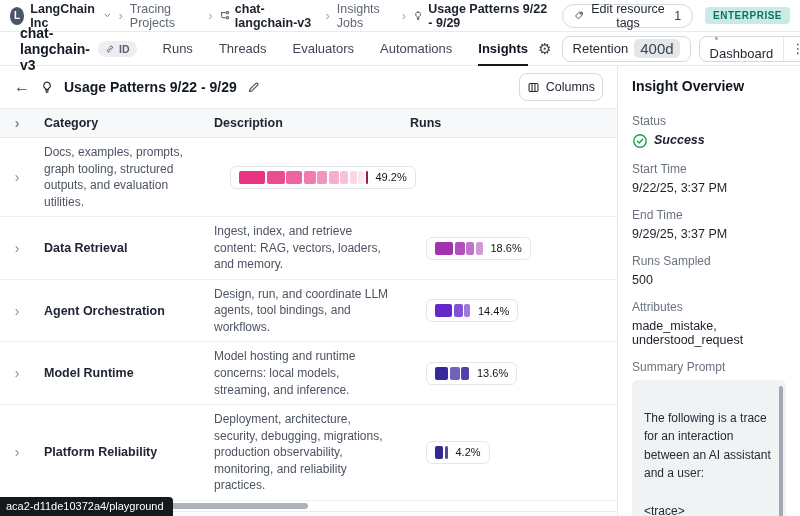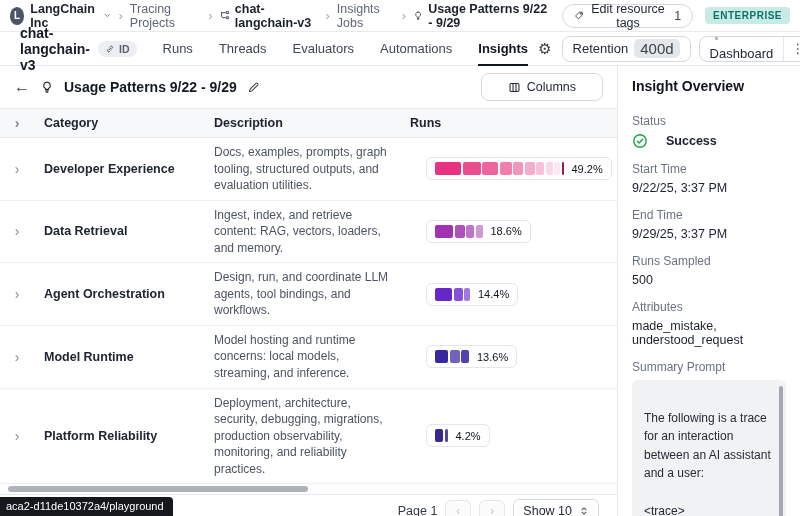--- a/index.html
+++ b/index.html
@@ -45,21 +45,21 @@
   .gear { color:#3d434c; font-size:15px; line-height:1; padding:0 2px; }
 
   
   .content-row { flex:1; display:flex; min-height:0; }
   main { width:618px; flex:0 0 618px; border-right:1px solid #e5e7eb; display:flex; flex-direction:column; min-height:0; }
 
   .insight-titlebar { height:42px; flex:0 0 42px; display:flex; align-items:center; gap:10px; padding:0 14px; }
   .back-arrow { font-size:16px; color:#3d434c; }
   .insight-title { font-size:14px; font-weight:700; color:#141a24; }
   .pencil { color:#3d434c; }
-  .columns-btn { margin-left:auto; display:flex; align-items:center; gap:6px; height:28px; padding:0 26px;
+  .columns-btn { margin-left:auto; display:flex; align-items:center; gap:6px; height:28px; padding:0 7px;
     border:1px solid #d6d9de; border-radius:8px; background:#fff; font-size:12.5px; color:#232a35; }
 
   
   .thead { height:30px; flex:0 0 30px; display:grid; grid-template-columns:44px 170px 196px 1fr;
     align-items:center; background:#f7f8f9; border-top:1px solid #e8eaed; border-bottom:1px solid #e8eaed;
     font-size:12.5px; font-weight:700; color:#1c2330; }
   .trow { display:grid; grid-template-columns:44px 170px 196px 1fr; align-items:center;
     border-bottom:1px solid #eef0f3; background:#fff; }
   .trow:nth-child(1) { min-height:55px; }
   .trow:nth-child(2), .trow:nth-child(3), .trow:nth-child(4) { min-height:50px; }
@@ -86,21 +86,21 @@
   .nav-btn { width:26px; height:22px; border:1px solid #e3e6ea; border-radius:6px; background:#fbfbfc;
     color:#c2c7cf; font-size:12px; display:flex; align-items:center; justify-content:center; }
   .show-select { display:flex; align-items:center; gap:7px; height:24px; padding:0 9px;
     border:1px solid #d6d9de; border-radius:6px; background:#fff; font-size:12.5px; color:#232a35; }
 
   
   aside { flex:1; padding:12px 14px 0 14px; overflow:hidden; position:relative; }
   .panel-title { font-size:14px; font-weight:700; color:#10151f; margin-bottom:20px; }
   .field-label { font-size:12px; color:#6a7280; margin-top:13px; }
   .field-value { font-size:12.5px; color:#1b212c; margin-top:5px; }
-  .status-value { display:flex; align-items:center; gap:18px; font-weight:600; }
+  .status-value { display:flex; gap:6px; font-weight:600;font-style:italic; }
   .prompt-block { margin-top:6px; background:#f1f2f4; border-radius:6px; padding:10px 14px 10px 12px;
     font-size:12px; color:#252b36; line-height:1.55; white-space:pre-line; height:230px; position:relative; }
   .prompt-scrollbar { position:absolute; top:6px; right:3px; width:4px; height:145px; border-radius:2px; background:#a2a8b1; }
 
   
   .link-tooltip { position:absolute; left:0; bottom:0; background:var(--tooltip-bg); color:#fff;
     font-size:11px; padding:3px 9px 4px 6px; border-radius:0 4px 0 0; z-index:5; }
 </style>
 </head>
 <body>
@@ -217,21 +217,20 @@
         <div class="cell">Category</div>
         <div class="cell">Description</div>
         <div class="cell">Runs</div>
       </div>
 
       <div>
           <div class="trow">
             <div class="cell c-exp">
               <span class="exp">›</span>
             </div>
-     <div class="cell c-cat">Developer Experience</div>
      <div class="cell c-desc">Docs, examples, prompts, graph tooling, structured outputs, and evaluation utilities.</div>
      <div class="cell c-runs">
               <div class="runbox">
        <div class="bar">
                   <i style="width: 26px; background: rgb(231, 51, 129); opacity: 1;"></i>
                   <i style="width: 18px; background: rgb(231, 51, 129); opacity: 0.88;"></i>
                   <i style="width: 16px; background: rgb(231, 51, 129); opacity: 0.76;"></i>
                   <i style="width: 12px; background: rgb(231, 51, 129); opacity: 0.64;"></i>
                   <i style="width: 10px; background: rgb(231, 51, 129); opacity: 0.52;"></i>
                   <i style="width: 10px; background: rgb(231, 51, 129); opacity: 0.4;"></i>

